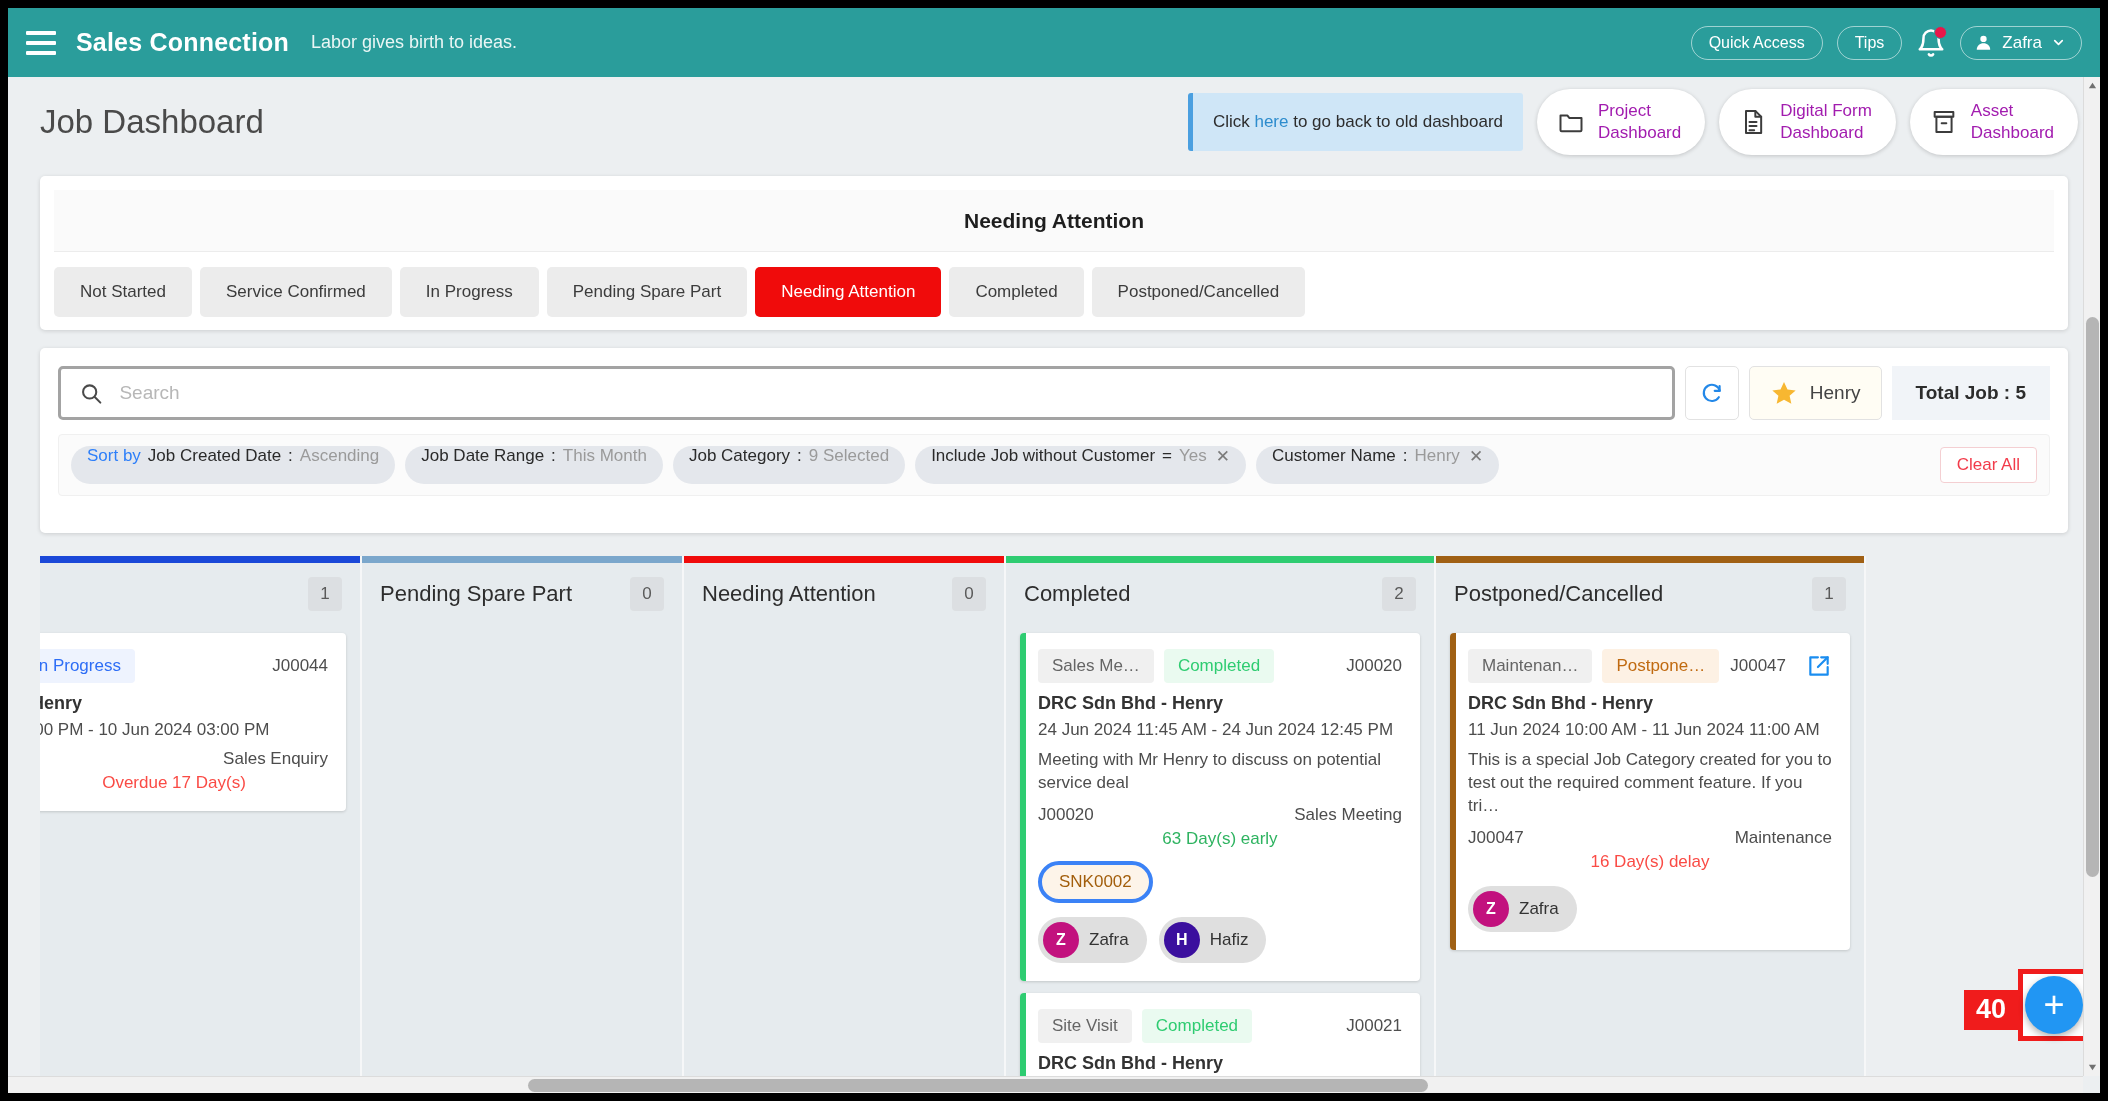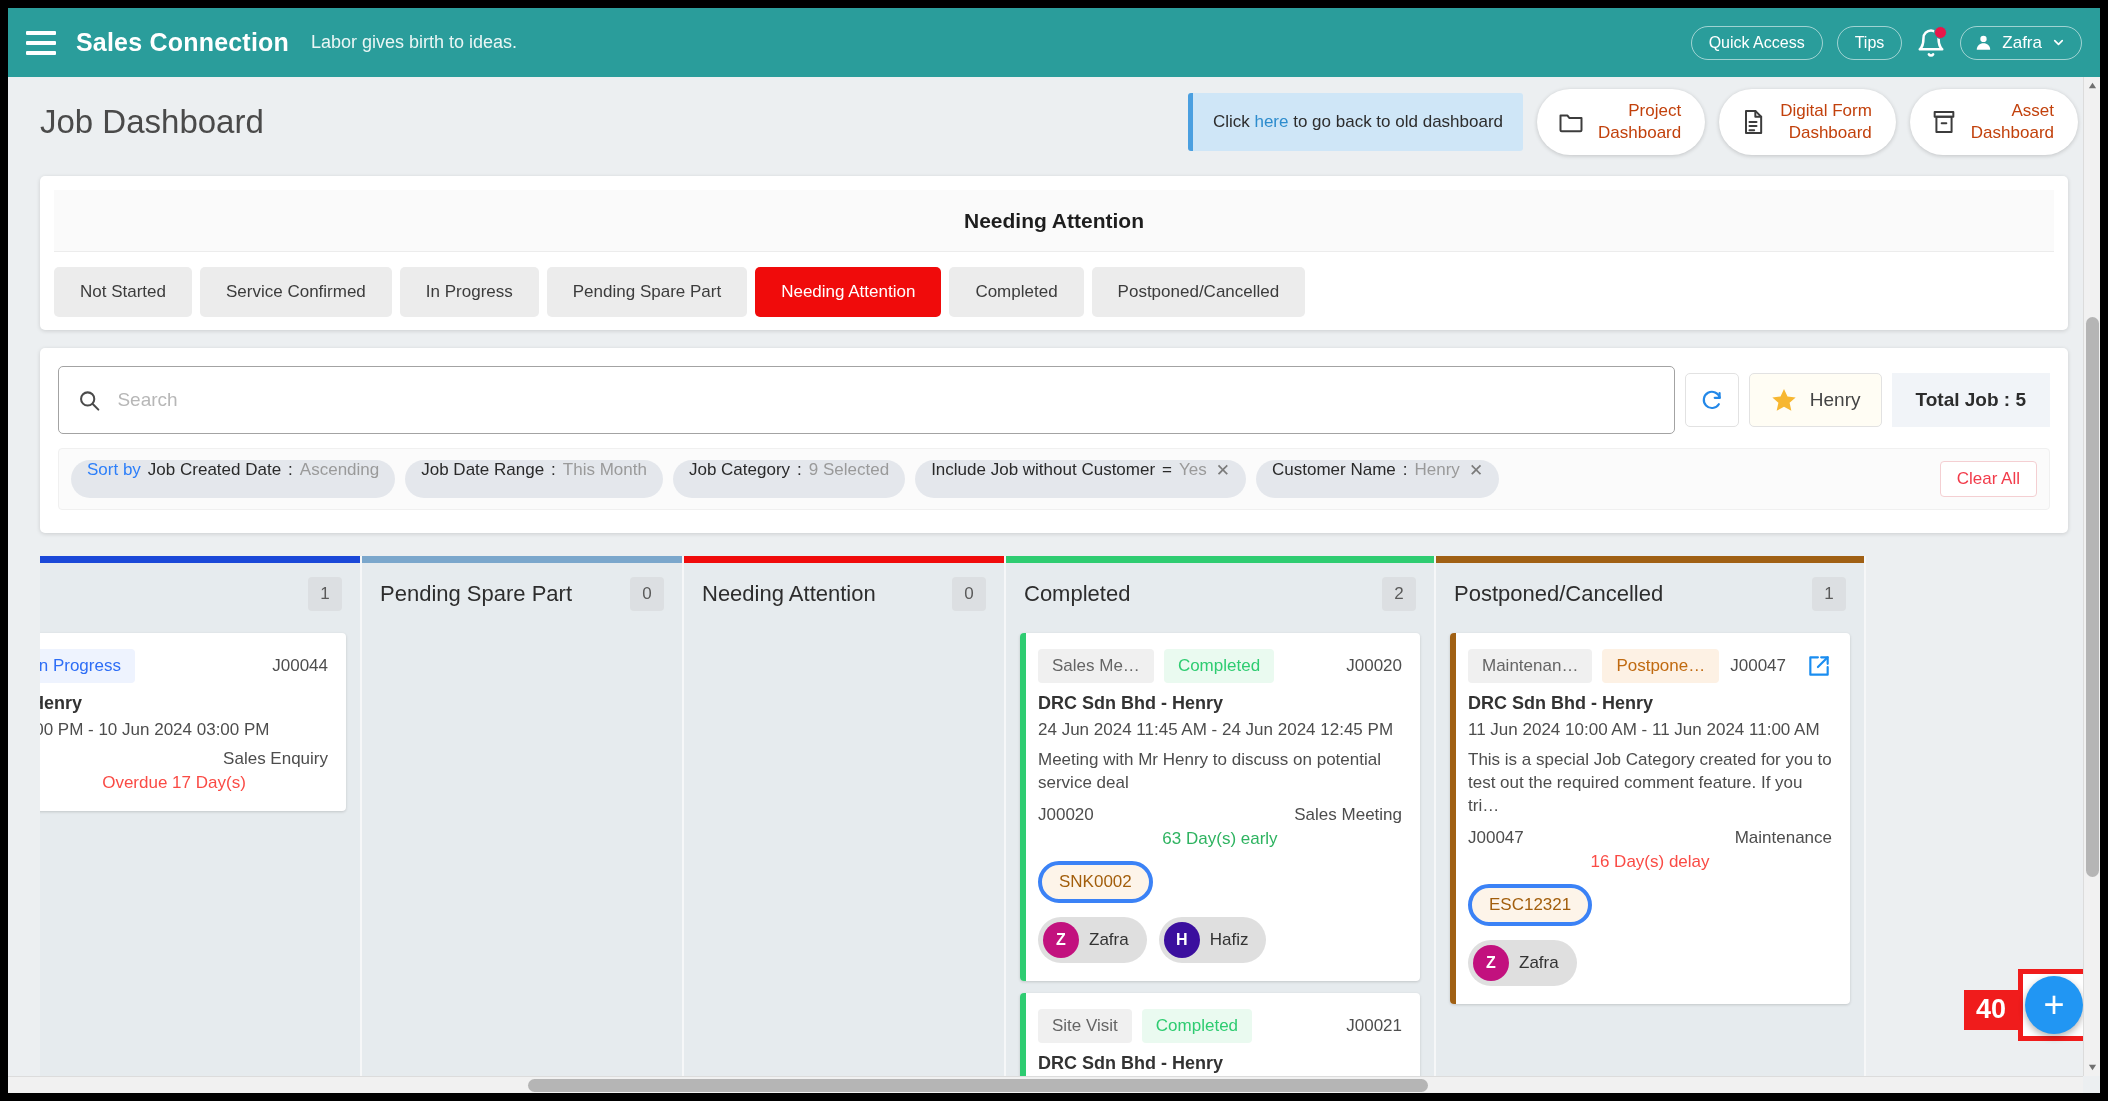--- a/index.html
+++ b/index.html
@@ -76,21 +76,21 @@
     padding: 19px 20px; border-radius: 3px;
     white-space: nowrap;
   }
   .notice a { color:#2d8ccd; text-decoration:none; }
   .dashbtn {
     background:#fff; border-radius: 999px;
     box-shadow: 0 1px 4px rgba(0,0,0,.18);
     display:flex; align-items:center; gap:13px;
     padding: 11px 24px 11px 20px; cursor:pointer;
   }
-  .dashbtn .lbl { font-size:17px; color:#c2410c; line-height:1.28;text-align:right; }
+  .dashbtn .lbl { font-size:17px; color:#a21caf; line-height:1.28; }
   .dashbtn svg { flex:none; }
 
   
   .panel {
     position:absolute; background:#fff;
     border-radius: 5px;
     box-shadow: 0 1px 4px rgba(0,0,0,.14);
   }
   #status-panel { left:32px; top:168px; width: 2028px; height: 154px; }
   .status-title-bar {
@@ -108,22 +108,22 @@
     font-size:17px; border-radius:5px;
     height: 50px; display:flex; align-items:center; justify-content:center;
     padding: 0 26px; cursor:pointer; white-space:nowrap;
   }
   .stab.active { background:#f00b0b; color:#fff; }
 
   
   #filter-panel { left:32px; top:340px; width: 2028px; height: 185px; }
   .search-row { display:flex; align-items:center; gap:10px; padding: 18px 18px 0 18px; }
   .search-box {
-    flex: 1; height: 68px;
-    border:1px solid #a3a3a3; border-radius:5px;
+    flex: 1; height: 54px;
+    border:3px solid #a3a3a3; border-radius:5px;
     display:flex; align-items:center; gap:14px; padding: 0 18px;
   }
   .search-box input {
     border:none; outline:none; font-size:19px; color:#333;
     width:100%; font-family: "Liberation Sans", sans-serif; background:transparent;
   }
   .search-box input::placeholder { color:#b7b7b7; }
   .icon-btn {
     width:54px; height:54px; border:1px solid #e2e2e2; border-radius:5px;
     display:flex; align-items:center; justify-content:center; cursor:pointer; background:#fff;
@@ -538,21 +538,20 @@
               </span>
             </div>
             <div class="cust">DRC Sdn Bhd - Henry</div>
             <div class="daterange">11 Jun 2024 10:00 AM - 11 Jun 2024 11:00 AM</div>
             <div class="desc">This is a special Job Category created for you to test out the required comment feature. If you tri…</div>
             <div class="meta-row">
               <span>J00047</span>
               <span class="right">Maintenance</span>
             </div>
             <div class="delta delay">16 Day(s) delay</div>
-            <div><span class="ref-chip">ESC12321</span></div>
             <div class="avatars">
               <div class="avatar-pill">
                 <span class="av-circle" style="background:#c2117e">Z</span>
                 <span class="nm">Zafra</span>
               </div>
             </div>
           </div>
         </div>
       </div>
     </div>

